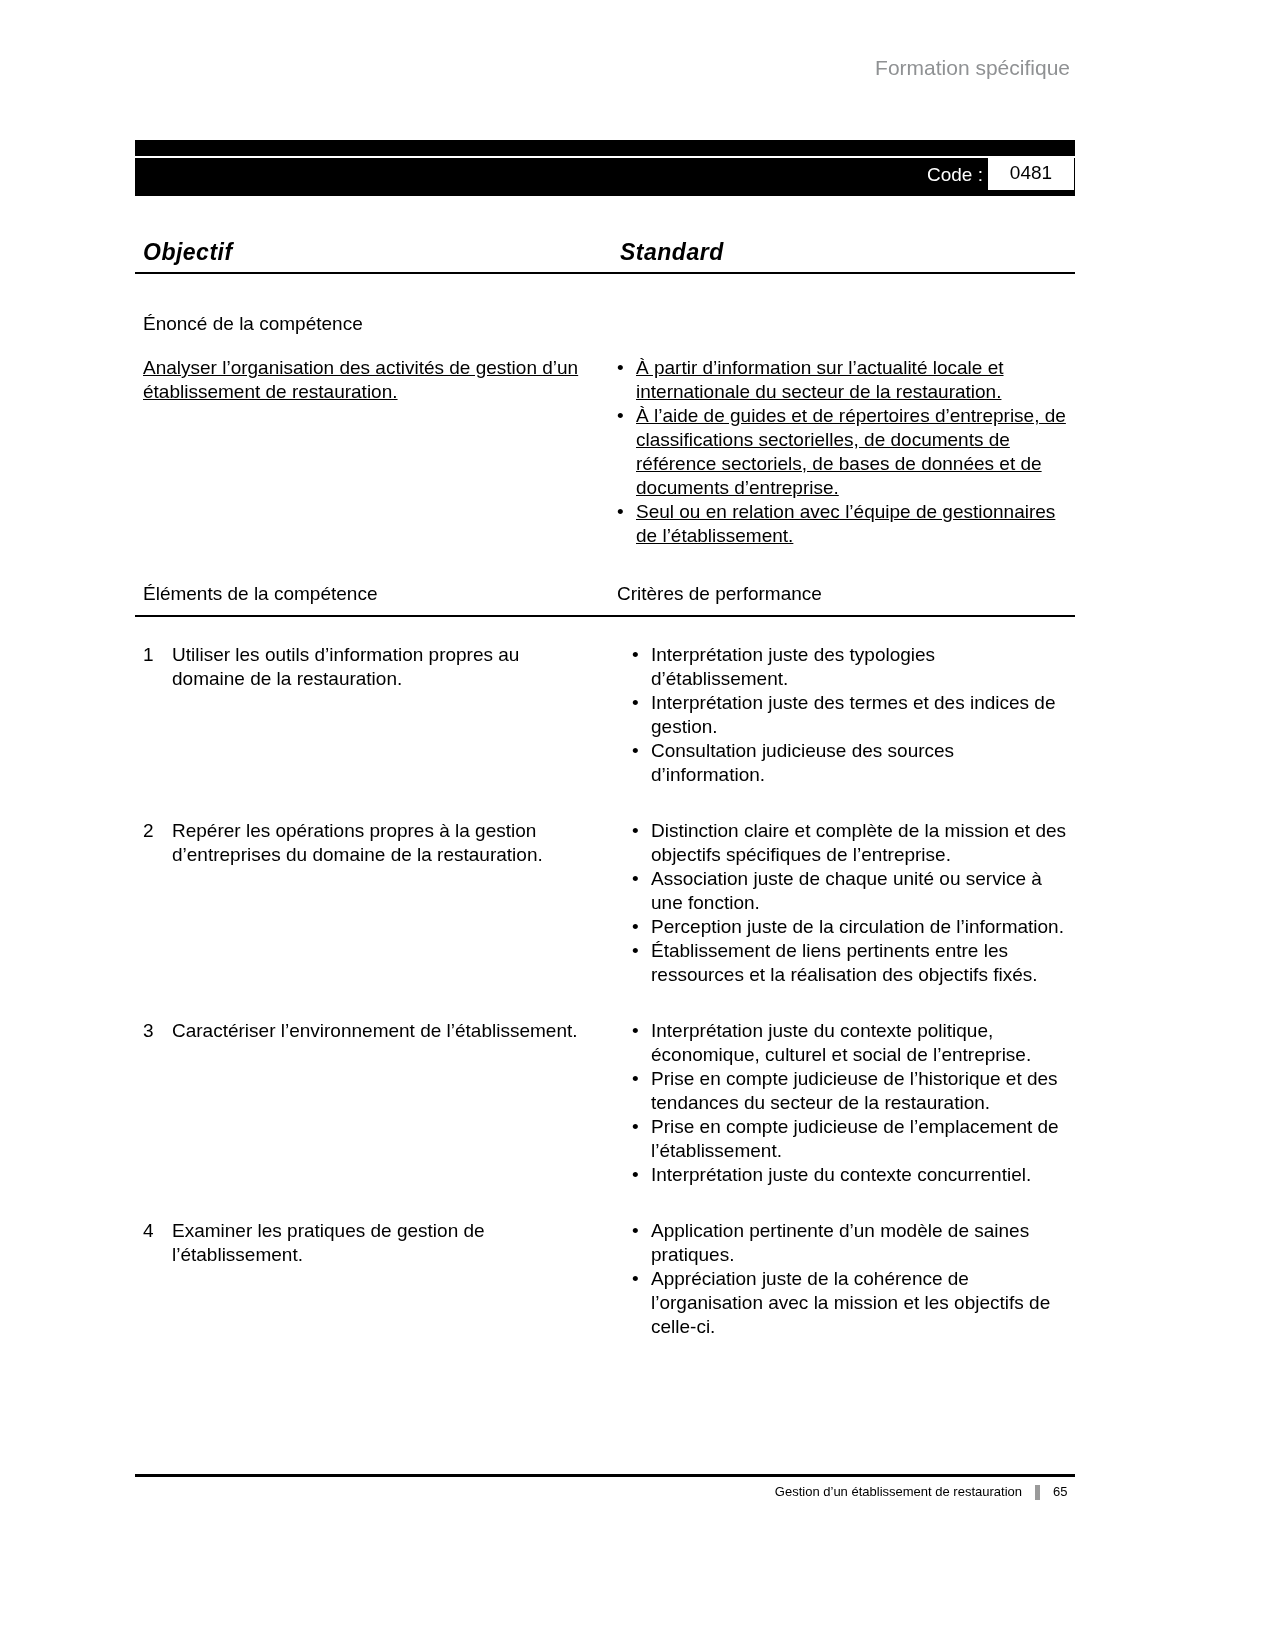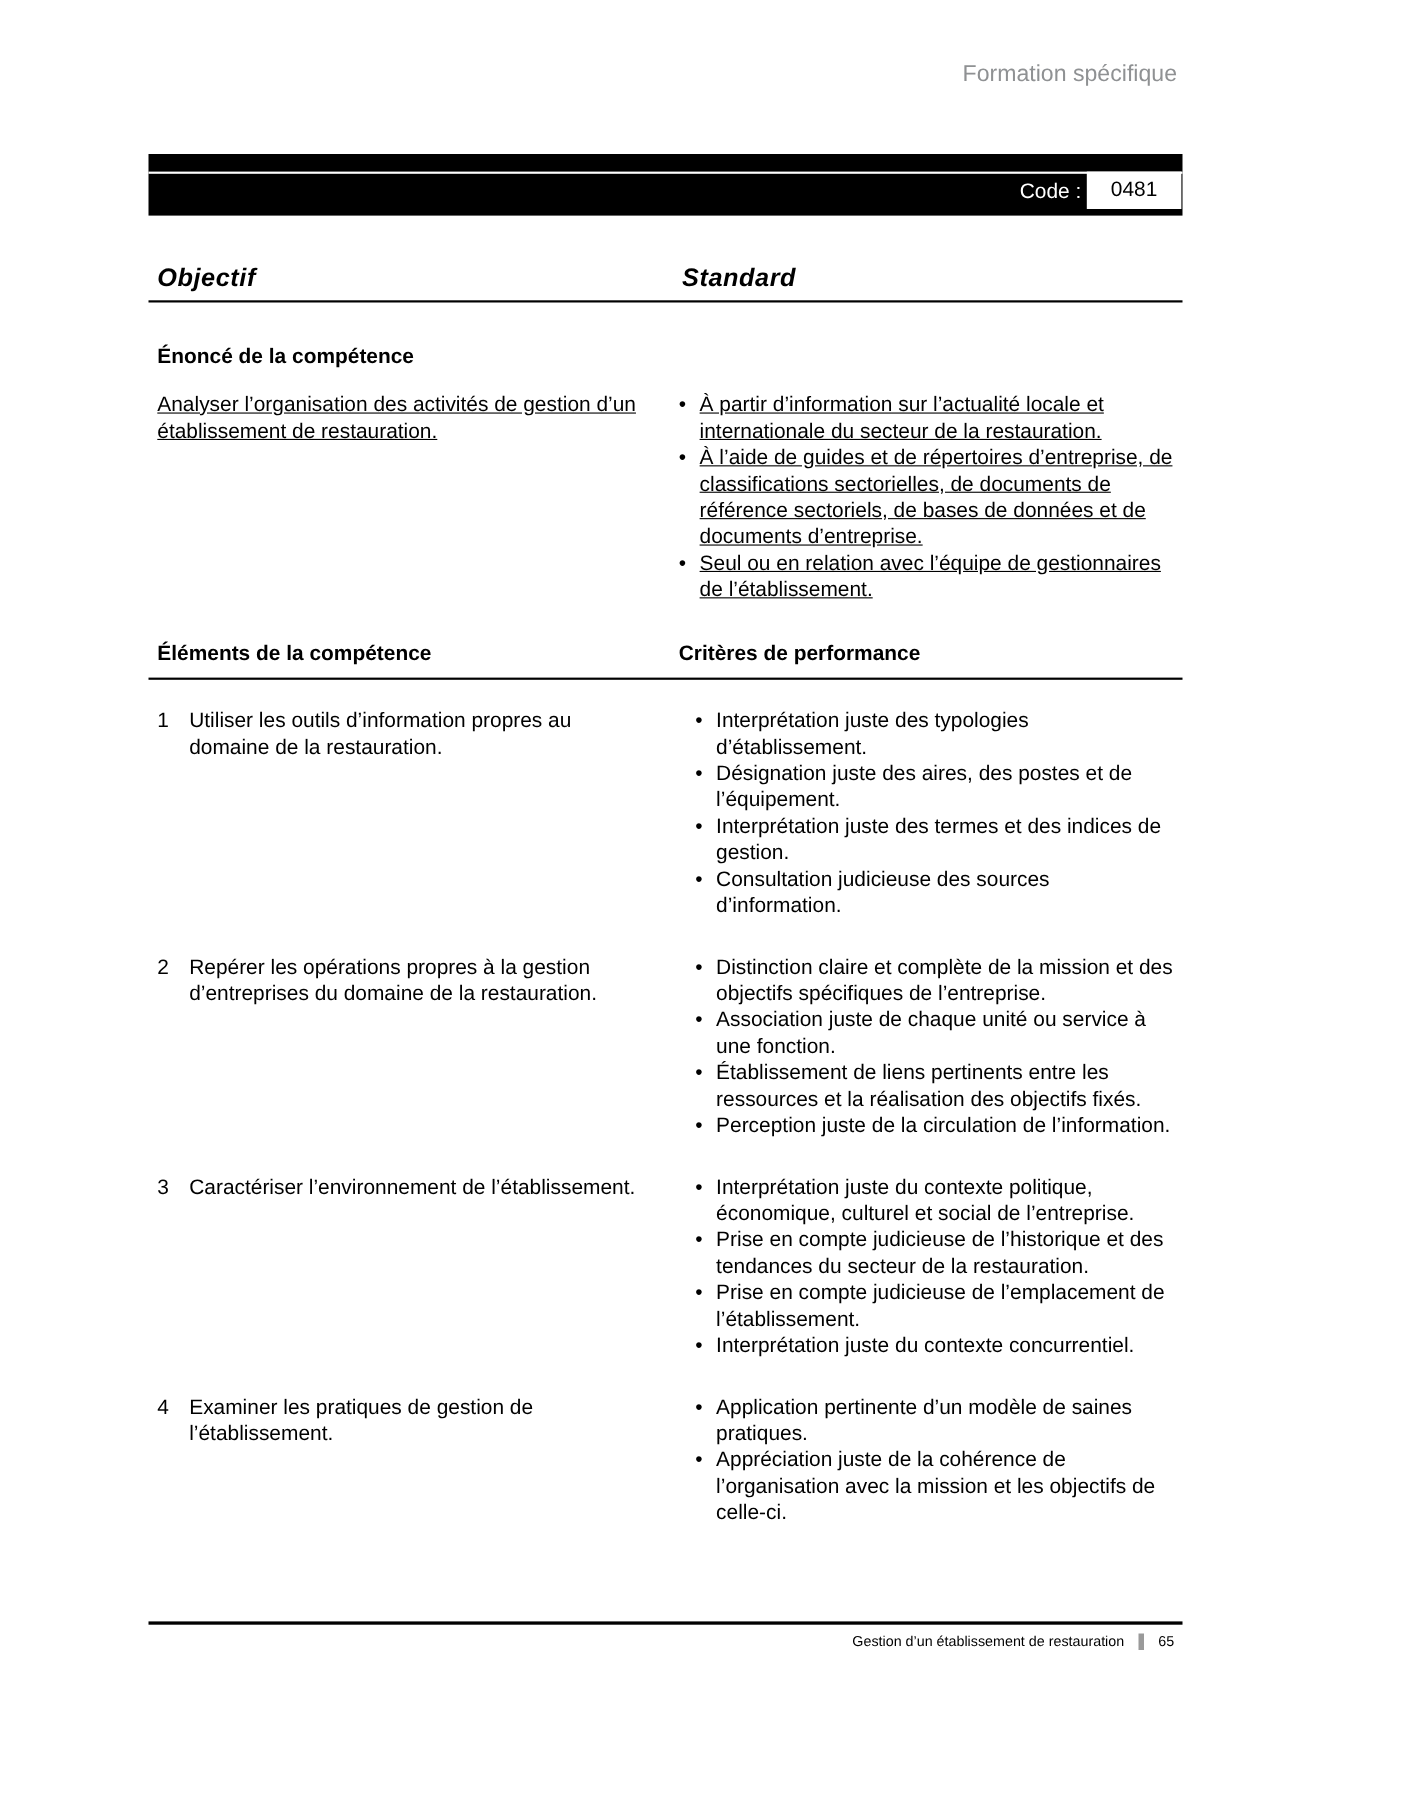--- a/index.html
+++ b/index.html
@@ -87,21 +87,21 @@
   .section-title {
     font-size: 23px;
     font-weight: bold;
     font-style: italic;
     letter-spacing: 0.5px;
   }
   .section-heads .cell-right { padding-left: 3px; }
 
   .subhead-row { margin-top: 38px; }
   .subhead {
-    font-weight: bold;
+    font-weight: normal;
     font-size: 19px;
   }
   .subhead-row .cell-right .subhead { padding-left: 0; }
 
   .enonce-body-row { margin-top: 20px; text-decoration: underline; }
   .enonce-text { margin: 0; }
 
   ul.bullets {
     margin: 0;
     padding: 0;
@@ -220,40 +220,39 @@
     <div class="row item-row">
       <div class="cell-left">
         <div class="element-item">
           <span class="num">1</span>
           <span class="element-text">Utiliser les outils d’information propres au domaine de la restauration.</span>
         </div>
       </div>
       <div class="cell-right">
         <ul class="bullets criteria-list">
           <li>Interprétation juste des typologies d’établissement.</li>
-          <li>Désignation juste des aires, des postes et de l’équipement.</li>
           <li>Interprétation juste des termes et des indices de gestion.</li>
           <li>Consultation judicieuse des sources d’information.</li>
         </ul>
       </div>
     </div>
 
     <div class="row item-row">
       <div class="cell-left">
         <div class="element-item">
           <span class="num">2</span>
           <span class="element-text">Repérer les opérations propres à la gestion d’entreprises du domaine de la restauration.</span>
         </div>
       </div>
       <div class="cell-right">
         <ul class="bullets criteria-list">
           <li>Distinction claire et complète de la mission et des objectifs spécifiques de l’entreprise.</li>
           <li>Association juste de chaque unité ou service à une fonction.</li>
+          <li>Perception juste de la circulation de l’information.</li>
           <li>Établissement de liens pertinents entre les ressources et la réalisation des objectifs fixés.</li>
-          <li>Perception juste de la circulation de l’information.</li>
         </ul>
       </div>
     </div>
 
     <div class="row item-row">
       <div class="cell-left">
         <div class="element-item">
           <span class="num">3</span>
           <span class="element-text">Caractériser l’environnement de l’établissement.</span>
         </div>

